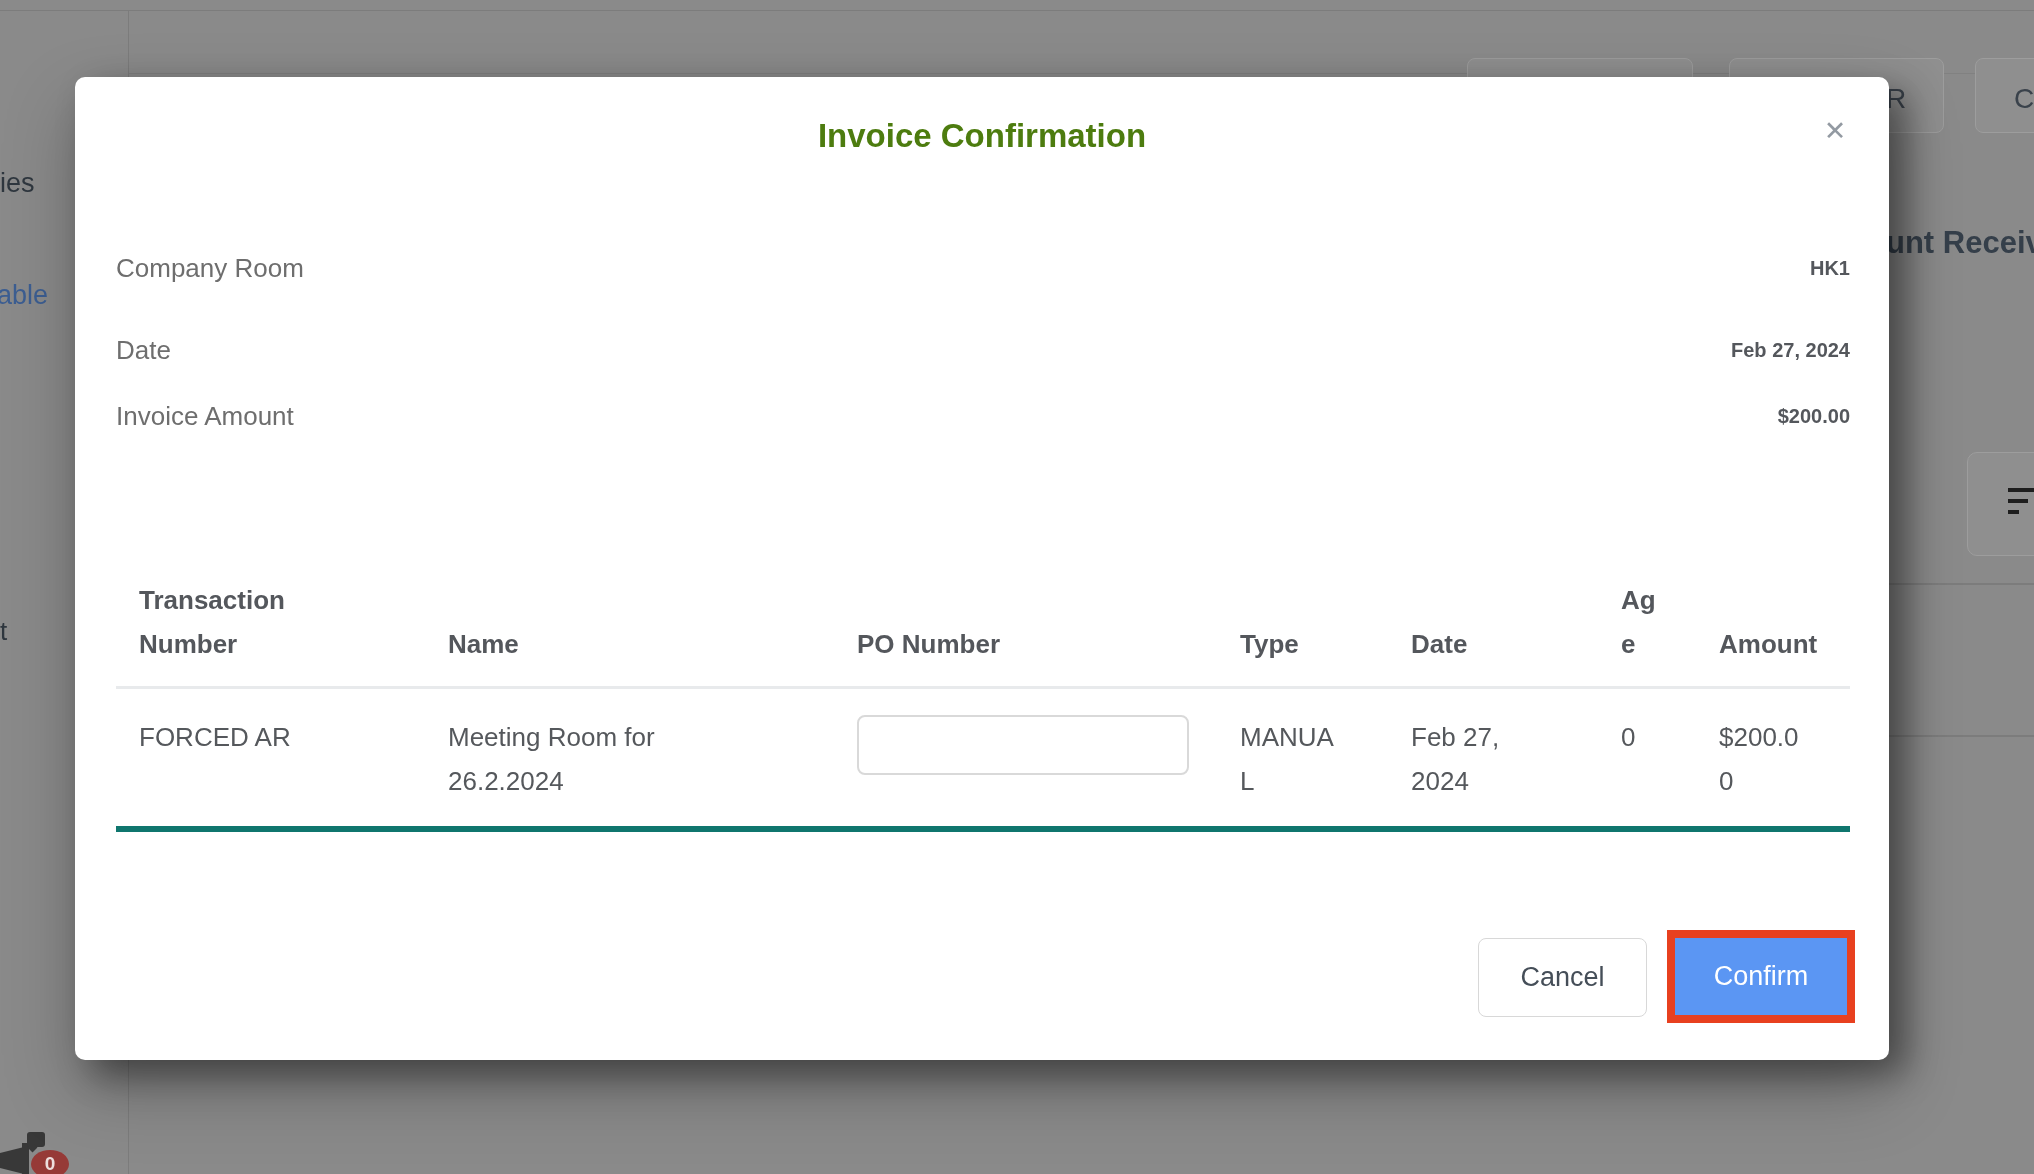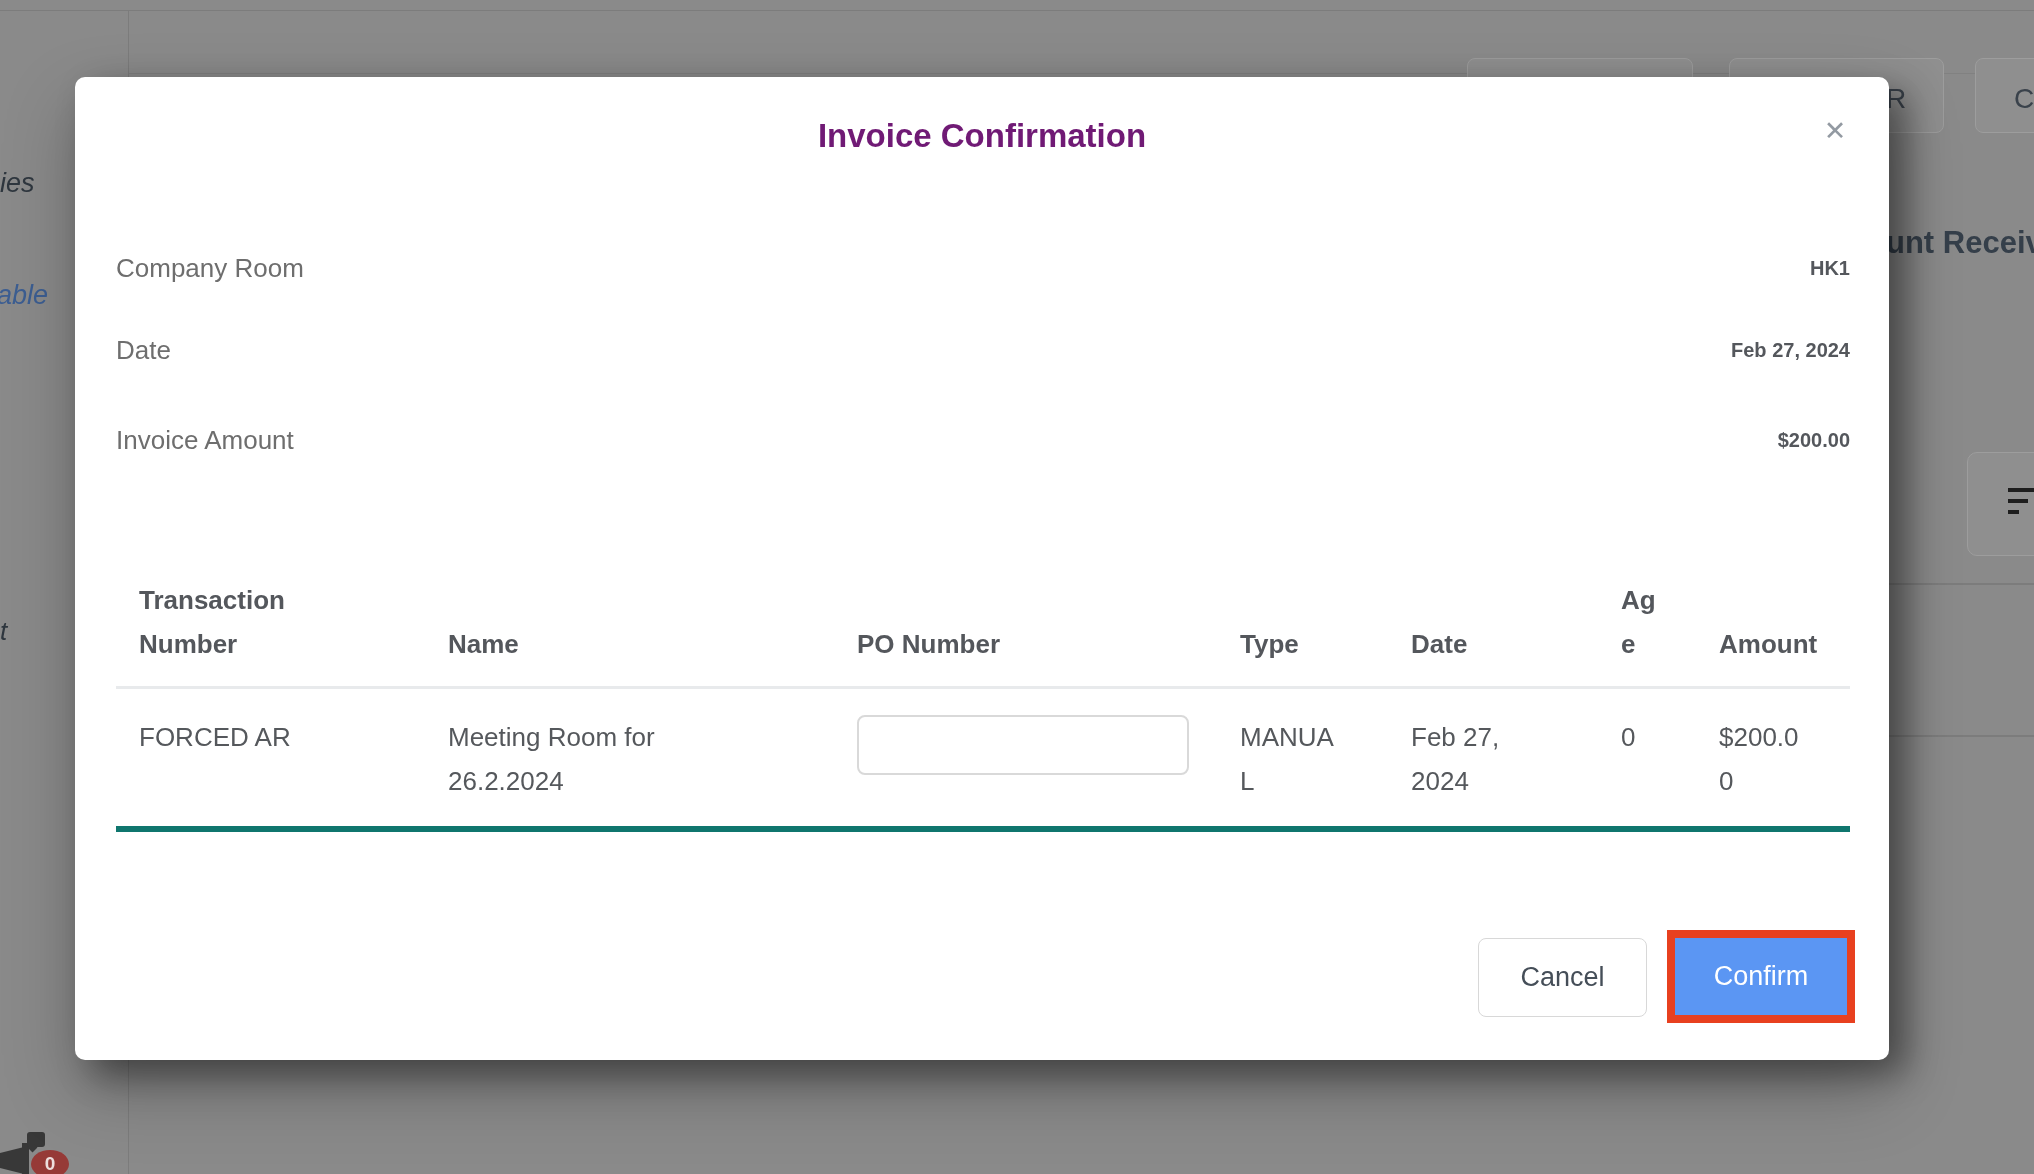--- a/index.html
+++ b/index.html
@@ -5,35 +5,35 @@
   html,body{margin:0;padding:0;background:#6f6f6f;}
   .stage{position:relative;width:2034px;height:1174px;overflow:hidden;
          background:#8a8a8a;font-family:"Liberation Sans",sans-serif;}
   .abs{position:absolute;}
 
   
   .bg-line{background:#7c7c7c;}
   .bg-btn{border:1px solid #9d9d9d;background:#8f8f8f;border-radius:8px;box-sizing:border-box;}
   .bg-btn-letter{font-size:28px;color:#3a424b;}
   .bg-heading{font-size:31px;font-weight:700;color:#353f4a;white-space:nowrap;}
-  .bg-frag{color:#2f373f;font-size:27px;white-space:nowrap;font-style:italic;}
+  .bg-frag{color:#2f373f;font-size:27px;white-space:nowrap;}
   .bg-frag-link{color:#3c5e92;}
   .bg-sort-card{border:1px solid #9d9d9d;background:#8f8f8f;border-radius:10px;box-sizing:border-box;}
   .sort-bar{position:absolute;left:0;height:4px;background:#1e1e1e;}
   .mega{background:#383838;}
   .mega-cone{clip-path:polygon(0 22%,100% 0%,100% 100%,0 78%);}
   .bubble{background:#383838;border-radius:3px;}
   .bubble-tail{background:#383838;transform:rotate(45deg);}
   .badge{background:#963a37;border-radius:50%;display:flex;align-items:center;justify-content:center;}
   .badge span{color:#eddfde;font-size:19px;font-weight:700;}
 
   
   .modal{left:75px;top:77px;width:1814px;height:983px;background:#ffffff;border-radius:10px;
          box-shadow:18px 14px 34px rgba(0,0,0,.40), 0 30px 70px rgba(0,0,0,.25);z-index:10;}
-  .modal-title{left:0;top:40px;width:100%;text-align:center;font-size:33px;font-weight:600;color:#701a75;}
+  .modal-title{left:0;top:40px;width:100%;text-align:center;font-size:33px;font-weight:600;color:#4d7c0f;}
   .close-btn{left:1742px;top:36px;width:36px;height:36px;line-height:36px;text-align:center;
              font-size:27px;color:#939aa2;cursor:pointer;}
   .info-row{left:41px;width:1734px;display:flex;justify-content:space-between;align-items:center;}
   .info-label{font-size:26px;color:#6e6e6e;}
   .info-value{font-size:20px;font-weight:700;color:#54575c;}
 
   
   table.inv{left:41px;top:501px;position:absolute;width:1734px;border-collapse:collapse;table-layout:fixed;}
   table.inv th{font-size:26px;font-weight:700;color:#54575c;text-align:left;vertical-align:bottom;
                padding:0 0 20px 0;line-height:44px;border-bottom:3px solid #e8eaec;
@@ -104,21 +104,21 @@
     <div class="abs close-btn">✕</div>
 
     <div class="abs info-row" style="top:176px;">
       <span class="info-label">Company Room</span>
       <span class="info-value">HK1</span>
     </div>
     <div class="abs info-row" style="top:258px;">
       <span class="info-label">Date</span>
       <span class="info-value">Feb 27, 2024</span>
     </div>
-    <div class="abs info-row" style="top:348px;">
+    <div class="abs info-row" style="top:324px;">
       <span class="info-label">Invoice Amount</span>
       <span class="info-value">$200.00</span>
     </div>
 
     <table class="inv">
       <colgroup>
         <col style="width:332px">
           <col style="width:409px">
           <col style="width:383px">
         <col style="width:171px">

